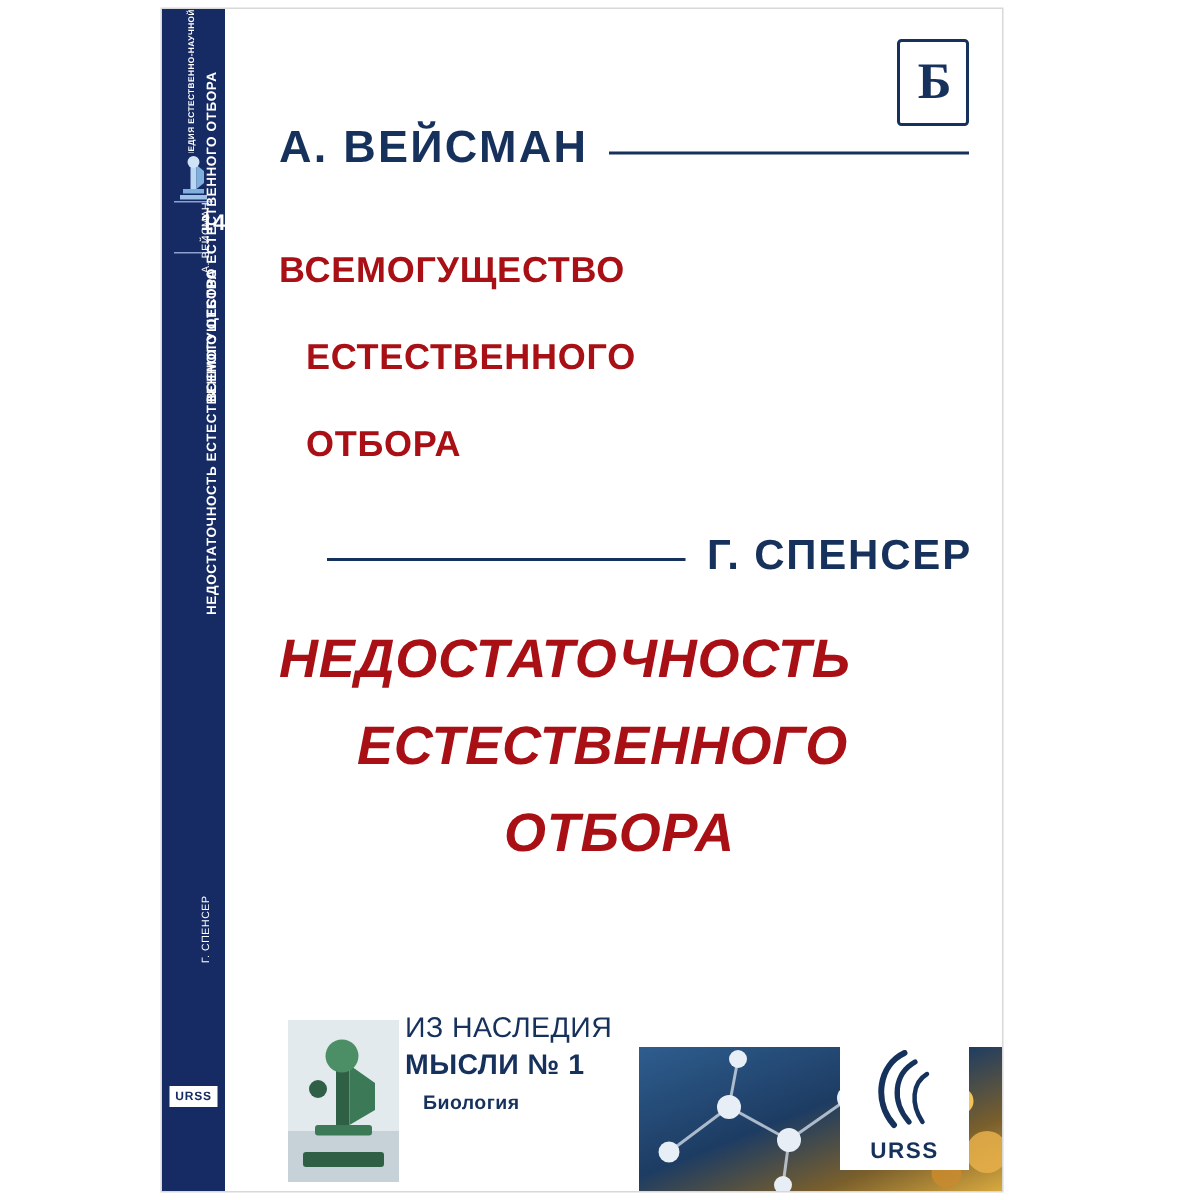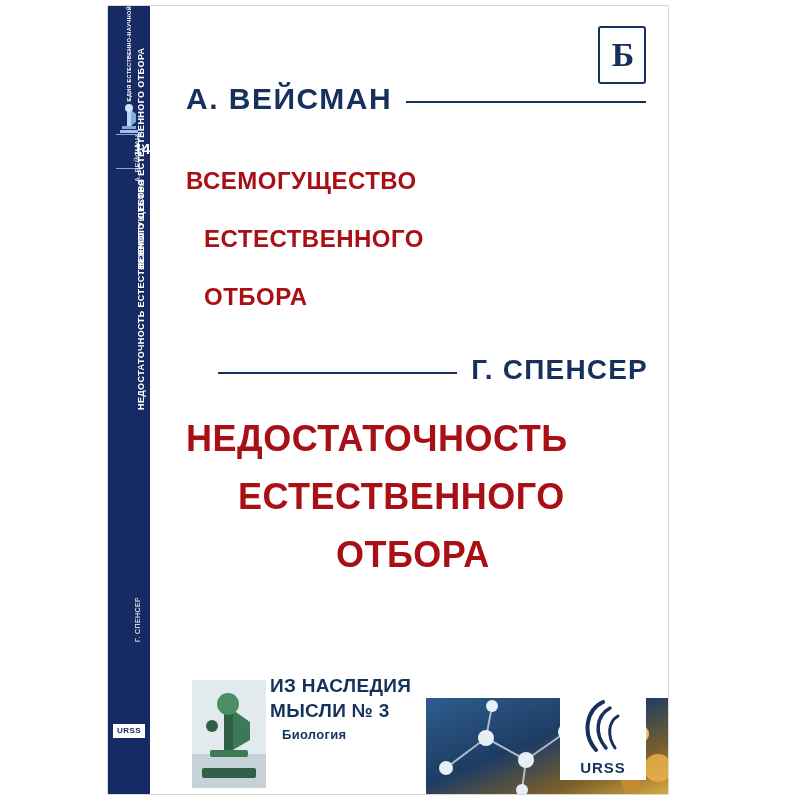--- a/index.html
+++ b/index.html
@@ -271,34 +271,35 @@
     position: absolute;
     left: 78px;
     top: 404px;
     width: 480px;
     color: #a81016;
     font-size: 36px;
     font-weight: bold;
     line-height: 58px;
     letter-spacing: .5px;
     text-align: left;
+    font-style: italic;
   }
   .title2 .l2 { margin-left: 52px; }
   .title2 .l3 { margin-left: 150px; }
 
   
   .series {
     position: absolute;
     left: 162px;
     bottom: 52px;
     color: #16325c;
   }
   .series-l1, .series-l2 {
     font-size: 19px;
-    font-weight: bold;
+    font-weight: normal;
     line-height: 25px;
     letter-spacing: .3px;
   }
   .series-l3 {
     font-size: 19px;
     font-weight: bold;
     line-height: 25px;
     letter-spacing: .3px;
   }
   .series-sub {
@@ -474,21 +475,21 @@
         <rect x="32" y="34" width="9" height="40" fill="#2f5f45"></rect>
         <path d="M41 30 L58 42 L58 60 L41 70 Z" fill="#3c7a57"></path>
         <circle cx="36" cy="24" r="11" fill="#4c8f66"></circle>
         <rect x="18" y="70" width="38" height="7" rx="2" fill="#3c7a57"></rect>
         <circle cx="20" cy="46" r="6" fill="#2f5f45"></circle>
       </svg>
     </div>
 
     <div class="series">
       <div class="series-l1">ИЗ НАСЛЕДИЯ</div>
-      <div class="series-l3">МЫСЛИ № 3</div>
+      <div class="series-l3">МЫСЛИ № 1</div>
       <div class="series-sub">Биология</div>
     </div>
 
     <div class="urss-logo">
       <div class="swirl">
         <svg width="54" height="56" viewBox="0 0 54 56" aria-hidden="true">
           <path d="M27 2 C10 10, 6 34, 20 50" stroke="#16325c" stroke-width="4" fill="none" stroke-linecap="round"></path>
           <path d="M34 8 C20 16, 18 34, 30 48" stroke="#16325c" stroke-width="3.5" fill="none" stroke-linecap="round"></path>
           <path d="M42 16 C32 22, 31 36, 39 48" stroke="#16325c" stroke-width="3" fill="none" stroke-linecap="round"></path>
         </svg>

